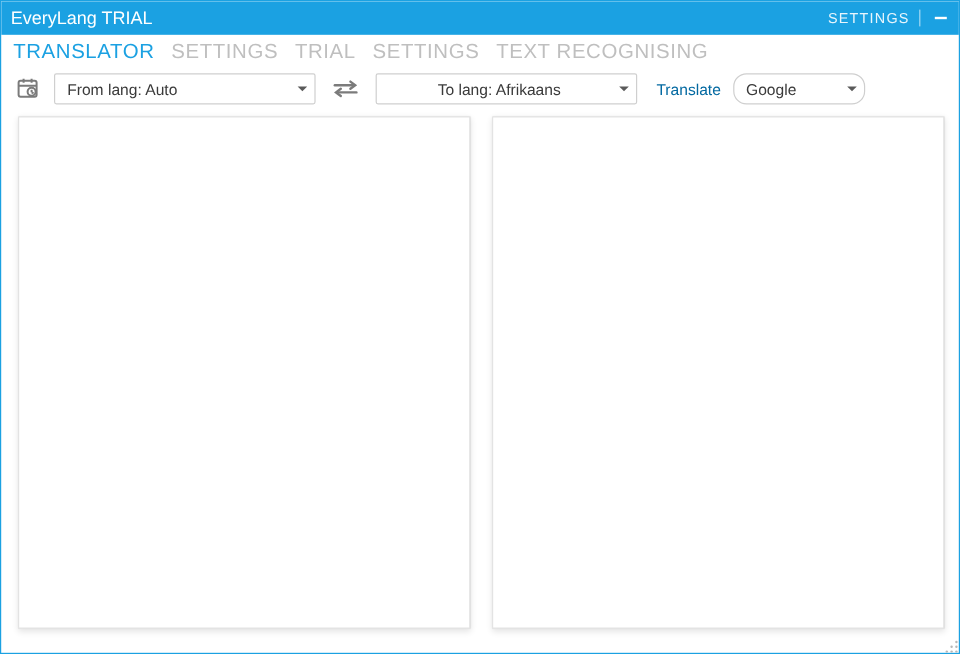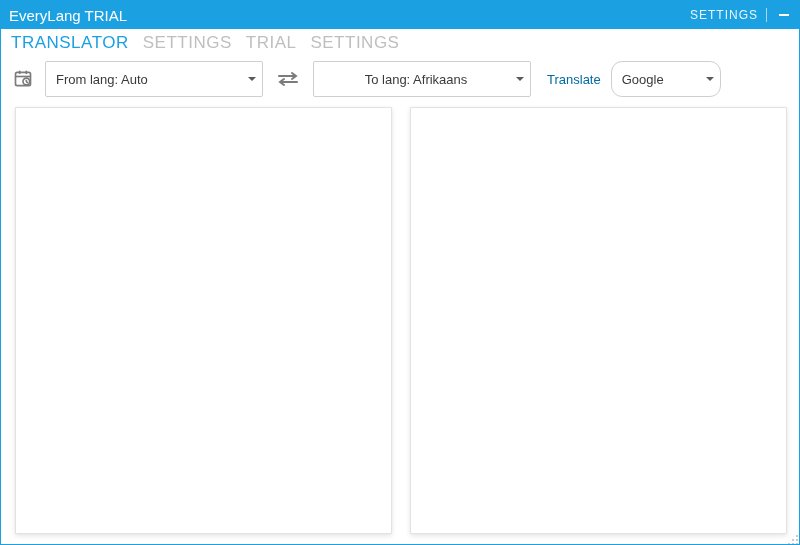--- a/index.html
+++ b/index.html
@@ -80,21 +80,21 @@
     align-items: center;
     justify-content: center;
     cursor: pointer;
     color: #7b7b7b;
   }
   .dropdown {
     position: relative;
     border: 1px solid #cfcfcf;
     border-radius: 2px;
     background: #fff;
-    height: 36px;
+    height: 26px;
     display: flex;
     align-items: center;
     padding: 0 22px 0 10px;
     font-size: 13px;
     color: #3a3a3a;
     cursor: pointer;
     min-width: 0;
   }
   .dropdown .caret {
     position: absolute;
@@ -170,20 +170,21 @@
       </svg>
     </span>
   </div>
 </div>
 
 <div class="tabbar">
   <div class="tab active">TRANSLATOR</div>
   <div class="tab">SETTINGS</div>
   <div class="tab">TRIAL</div>
   <div class="tab">SETTINGS</div>
+  <div class="tab">TEXT RECOGNISING</div>
 </div>
 
 <div class="toolbar">
   <div class="history-btn">
     <svg width="20" height="20" viewBox="0 0 24 24" fill="none" stroke="currentColor" stroke-width="2">
       <rect x="3" y="4" width="18" height="16" rx="2"></rect>
       <line x1="3" y1="9" x2="21" y2="9"></line>
       <line x1="8" y1="2" x2="8" y2="6"></line>
       <line x1="16" y1="2" x2="16" y2="6"></line>
       <circle cx="16" cy="15" r="4"></circle>

